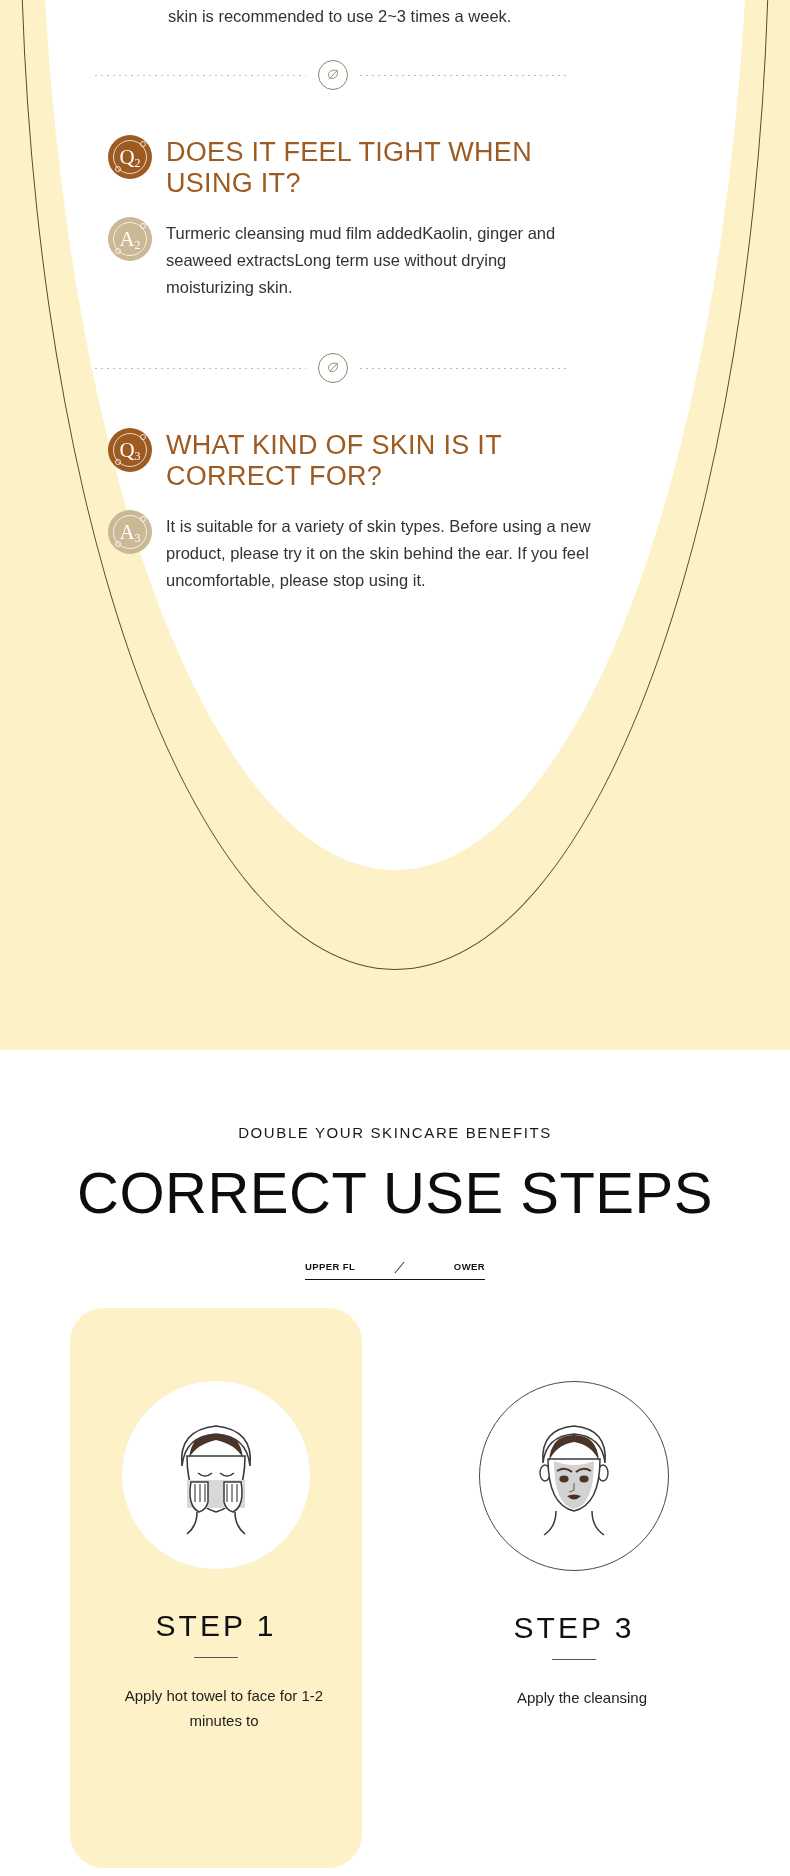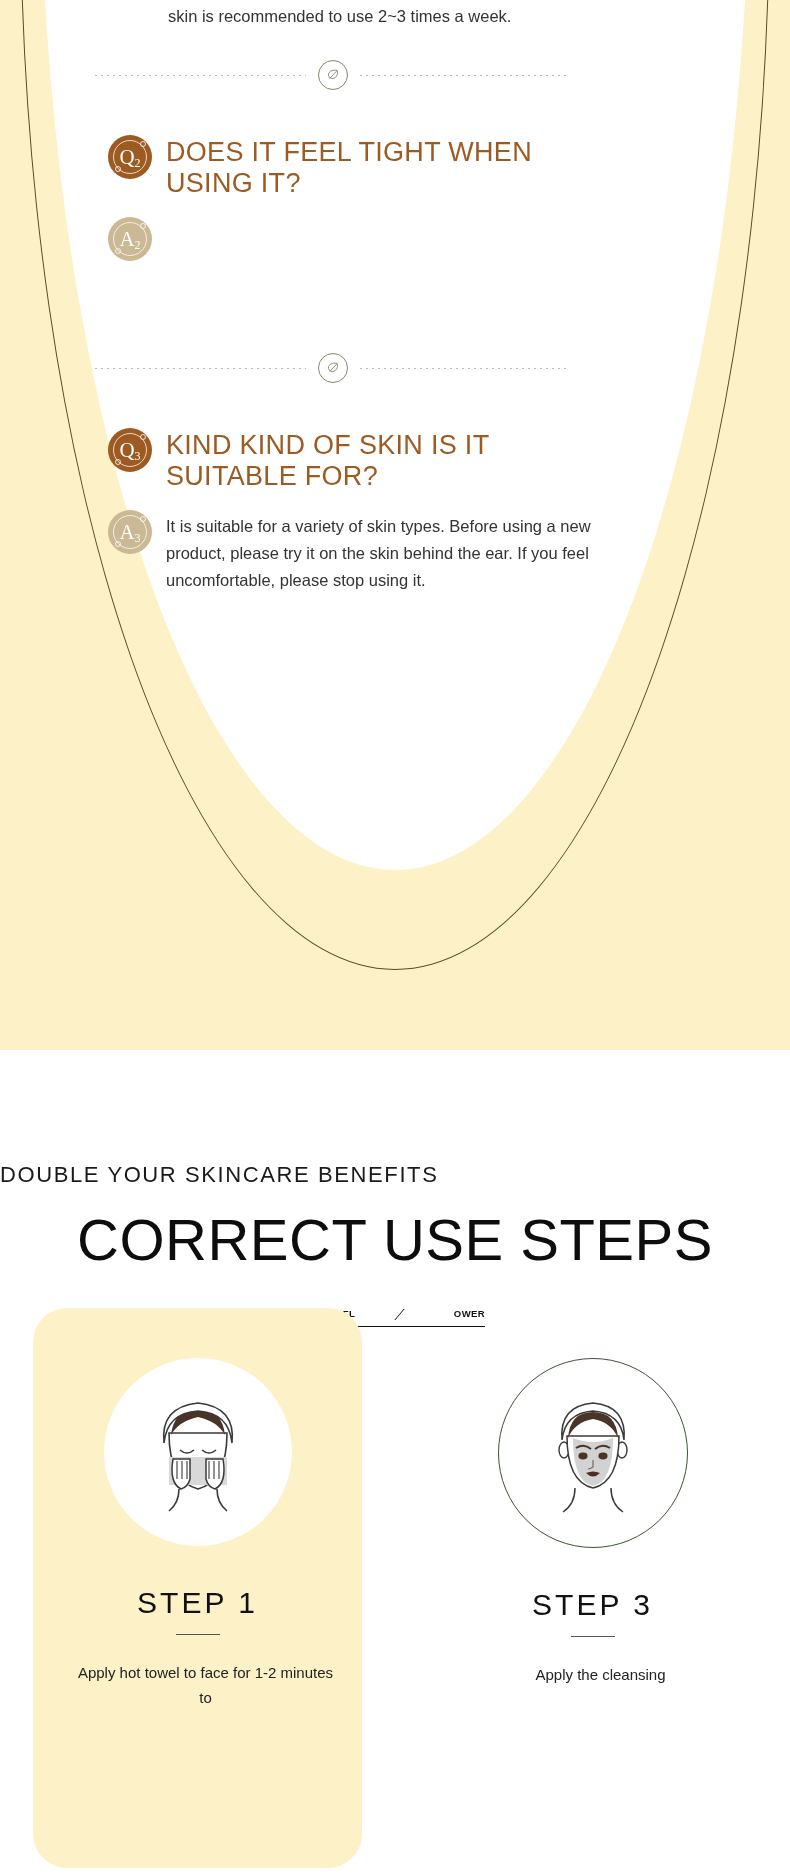--- a/index.html
+++ b/index.html
@@ -86,22 +86,22 @@
     border:1px solid #7e8b6a;border-radius:50%;
     display:flex;align-items:center;justify-content:center;
   }
   .divider .leaf svg{display:block;}
 
   
   .steps-section{
     position:absolute;left:0;top:1050px;width:790px;height:826px;background:#fff;
   }
   .kicker{
-    text-align:left;color:#1a1a1a;font-size:22px;letter-spacing:1.6px;
-    margin-top:112px;font-weight:400;
+    text-align:center;color:#1a1a1a;font-size:15px;letter-spacing:1.6px;
+    margin-top:74px;font-weight:400;
   }
   .headline{
     text-align:center;color:#0d0d0d;font-size:58px;letter-spacing:.5px;
     margin-top:22px;font-weight:400;line-height:1.05;
   }
   .upperflower{
     width:180px;margin:36px auto 0;position:relative;
   }
   .uf-row{
     display:flex;align-items:center;justify-content:space-between;
@@ -116,22 +116,22 @@
     border-left:1.4px solid #111;
     transform:skewX(-40deg);
   }
   .uf-rule{height:1.6px;background:#111;width:100%;}
 
   .steps-row{
     position:absolute;left:0;top:258px;width:790px;
     display:flex;justify-content:center;gap:66px;
   }
   .step-card{
-    width:329px;height:560px;position:relative;
-    padding-top:12px;box-sizing:border-box;
+    width:292px;height:560px;position:relative;
+    padding-top:35px;box-sizing:border-box;
   }
   .step-card.active{
     background:#fdf1c7;border-radius:34px;
   }
   .circle-wrap{
     width:188px;height:188px;margin:38px auto 0;border-radius:50%;
     display:flex;align-items:center;justify-content:center;position:relative;
   }
   .circle-wrap.filled{background:#ffffff;}
   .circle-wrap.outlined{border:1px solid #3c5336;}
@@ -181,20 +181,21 @@
           </div>
           <div class="q-text">DOES IT FEEL TIGHT WHEN USING IT?</div>
         </div>
         <div class="q-row" style="margin-top:18px;">
           <div class="badge badge-a">
             <div class="ring"></div>
             <div class="dot1"></div>
             <div class="dot2"></div>
             <span class="lbl">A<sub>2</sub></span>
           </div>
+          <div class="a-text">Turmeric cleansing mud film addedKaolin, ginger and seaweed extractsLong term use without drying moisturizing skin.</div>
         </div>
       </div>
 
       <div class="divider" style="top:348px;">
         <div class="dots"></div>
         <div class="leaf">
           <svg width="16" height="16" viewBox="0 0 16 16" aria-hidden="true">
             <path d="M12.2 3.4C9.6 2.7 5.9 3.3 4.3 5.3c-1.5 1.9-1 4.6 1 5.7 2 1.1 5.1.3 6.3-1.9 1-1.8 1-3.8.6-5.7z" fill="none" stroke="#7e8b6a" stroke-width="0.9"></path>
             <path d="M11.9 3.8 4.6 11.6" fill="none" stroke="#7e8b6a" stroke-width="0.9"></path>
           </svg>
@@ -203,21 +204,21 @@
       </div>
 
       <div class="qa-block" style="top:428px;left:108px;">
         <div class="q-row">
           <div class="badge badge-q">
             <div class="ring"></div>
             <div class="dot1"></div>
             <div class="dot2"></div>
             <span class="lbl">Q<sub>3</sub></span>
           </div>
-          <div class="q-text" style="max-width:400px;">KIND KIND OF SKIN IS IT SUITABLE FOR?</div>
+          <div class="q-text" style="max-width:400px;">WHAT KIND OF SKIN IS IT CORRECT FOR?</div>
         </div>
         <div class="q-row" style="margin-top:18px;">
           <div class="badge badge-a">
             <div class="ring"></div>
             <div class="dot1"></div>
             <div class="dot2"></div>
             <span class="lbl">A<sub>3</sub></span>
           </div>
           <div class="a-text" style="max-width:450px;">It is suitable for a variety of skin types. Before using a new product, please try it on the skin behind the ear. If you feel uncomfortable, please stop using it.</div>
         </div>

